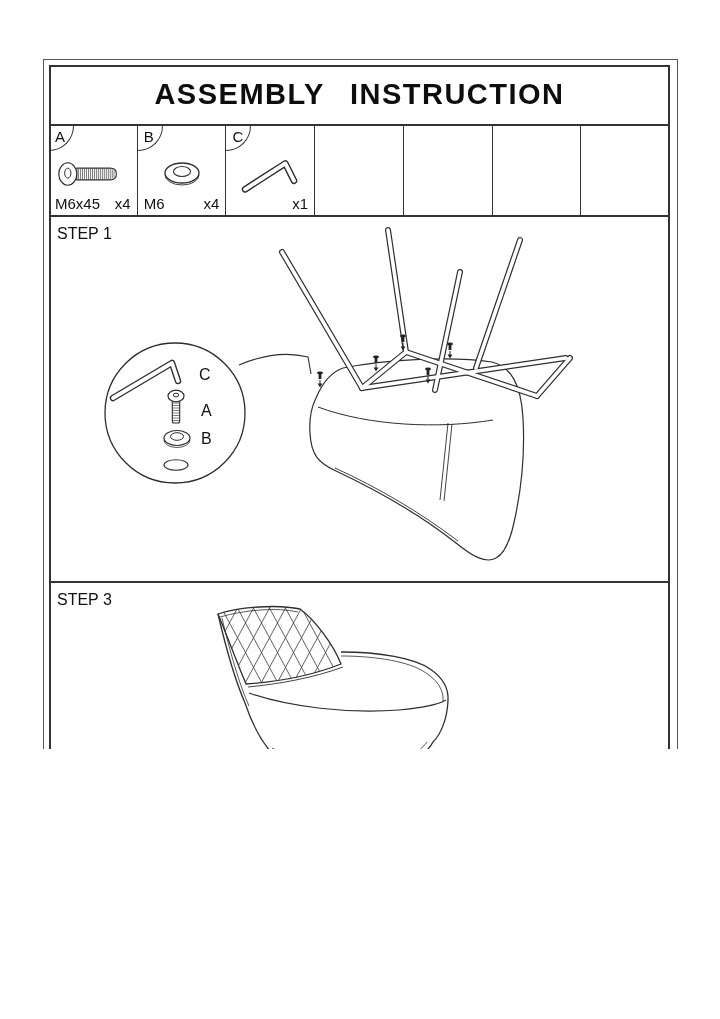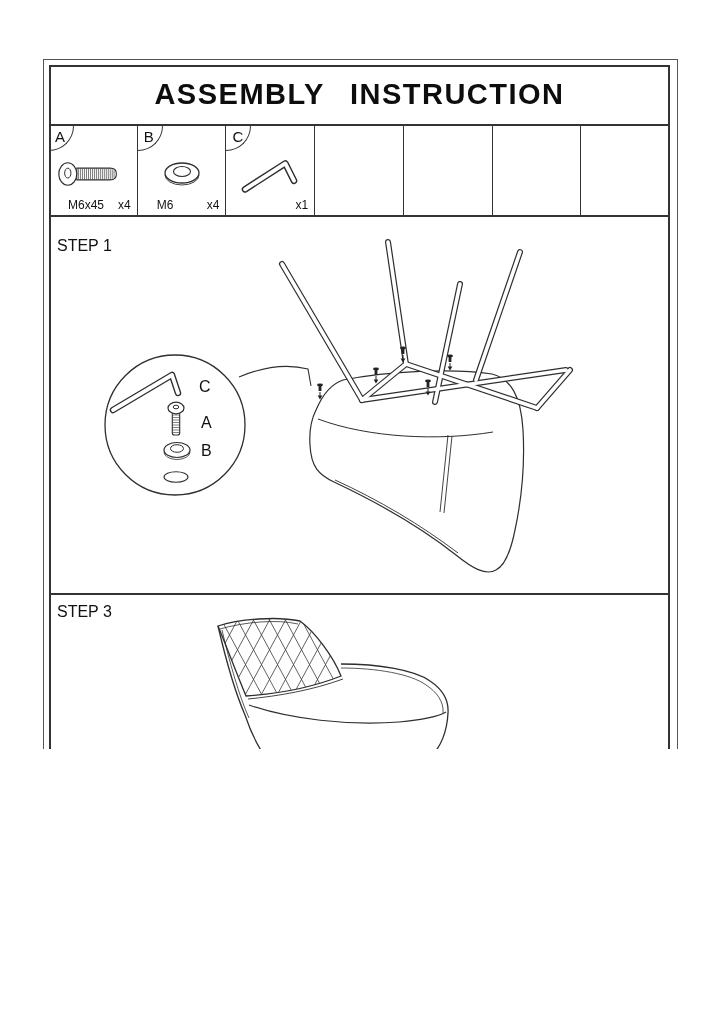--- a/index.html
+++ b/index.html
@@ -16,23 +16,23 @@
   .parts-row{position:absolute;left:49px;top:126px;width:621px;height:91px;box-sizing:border-box;
              border-bottom:2px solid #333;display:grid;grid-template-columns:repeat(7,1fr);}
   .part-cell{position:relative;border-right:1.5px solid #333;box-sizing:border-box;}
   .part-cell:last-child{border-right:none;}
   .part-arc{position:absolute;top:0;left:0;width:25px;height:25px;box-sizing:border-box;
             border:1.2px solid #333;border-top:none;border-left:none;
             border-bottom-right-radius:100%;}
   .part-letter{position:absolute;top:2px;left:6px;font-size:15px;color:#111;}
   .part-icon-wrap{position:absolute;left:0;right:0;top:24px;bottom:18px;
                   display:flex;align-items:center;justify-content:center;}
-  .part-specs{position:absolute;left:19px;right:6px;bottom:3px;display:flex;
-              justify-content:space-between;font-size:12px;color:#111;text-align:right;}
-  .step-sect{position:absolute;left:49px;width:621px;box-sizing:border-box;margin-top:12px;}
+  .part-specs{position:absolute;left:6px;right:6px;bottom:3px;display:flex;
+              justify-content:space-between;font-size:15px;color:#111;text-align:right;}
+  .step-sect{position:absolute;left:49px;width:621px;box-sizing:border-box;}
   #step1{top:217px;height:366px;border-bottom:2px solid #333;}
   #step2{top:583px;height:368px;}
   .step-label{position:absolute;top:8px;left:8px;font-size:16px;color:#111;}
   .illu{position:absolute;left:0;top:0;}
   svg text{font-family:"Liberation Sans", sans-serif;}
 </style>
 </head>
 <body>
 
 <div class="sheet">

